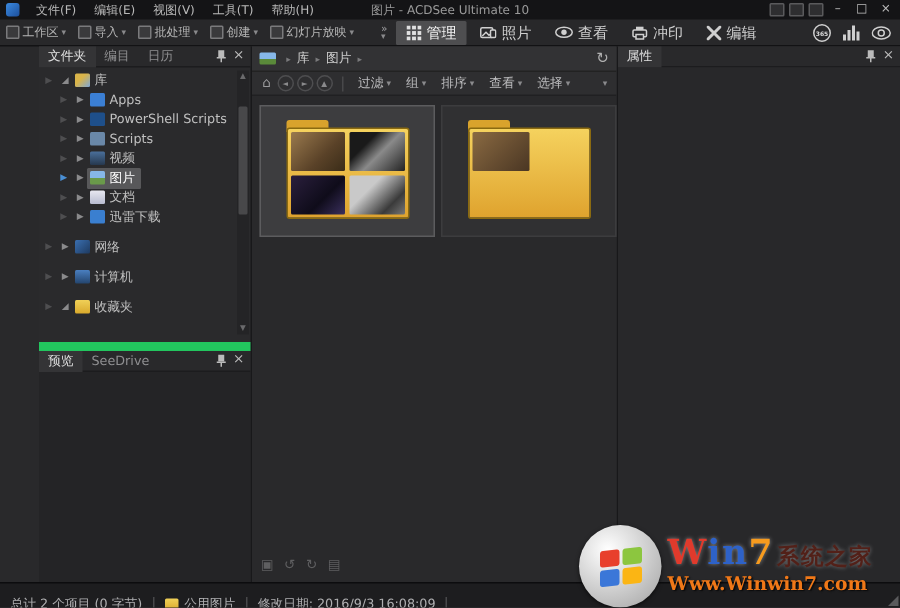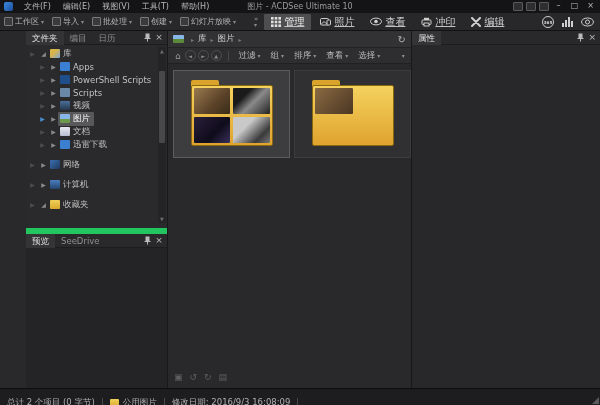--- a/index.html
+++ b/index.html
@@ -16,21 +16,21 @@
   .tb-right{ margin-left:auto; display:flex; align-items:center; gap:3px; padding-right:3px; z-index:2; }
   .layout-btn{ width:10px; height:9px; border:1px solid #5a5a5c; background:#2e2e30; border-radius:1px; }
   .win-ctl{ width:13px; height:11px; text-align:center; line-height:10px; color:#bbb; font-size:8px; }
 
   
   .toolbar{ height:18px; background:#28282a; border-bottom:1px solid #121214; display:flex; align-items:center; font-size:8px; }
   .tool-btn{ display:flex; align-items:center; gap:2px; padding:0 4px; color:#b5b5b5; height:16px; }
   .tool-ic{ width:9px; height:9px; border:1px solid #7a7a7c; border-radius:1px; background:#3a3a3c; display:inline-block; }
   .caret{ color:#8a8a8c; font-size:6px; }
   .overflow{ display:flex; flex-direction:column; line-height:5px; color:#9a9a9c; font-size:7px; margin:0 6px 0 14px; }
-  .modes{ display:flex; gap:2px;text-decoration:underline; }
+  .modes{ display:flex; gap:2px; }
   .mode-btn{ display:flex; align-items:center; gap:3px; padding:1px 7px; height:16px; color:#cfcfcf; font-size:10px; }
   .mode-btn.active{ background:#4e4e50; color:#f0f0f0; border-radius:1px; }
   .mode-btn svg{ display:block; }
   .tb-icons{ margin-left:auto; display:flex; align-items:center; gap:8px; padding-right:6px; }
   .c365{ width:12px; height:12px; border:1px solid #cfcfcf; border-radius:50%; color:#ddd; font-size:4px; text-align:center; line-height:11px; font-weight:bold; }
   .bars{ display:flex; align-items:flex-end; gap:1px; height:10px; }
   .bars i{ width:2px; background:#cfcfcf; display:block; }
 
   
   .main{ display:flex; height:357px;padding-left:26px; }
@@ -471,15 +471,31 @@
     <span class="ssep"></span>
     <span class="sseg">
       <span class="sfolder"></span>
       <span>公用图片</span>
     </span>
     <span class="ssep"></span>
     <span class="sseg">修改日期: 2016/9/3 16:08:09</span>
     <span class="ssep"></span>
   </div>
 
+  <div class="watermark">
+    <div class="wm-logo">
+      <div class="wm-flag">
+          <i class="q1"></i>
+          <i class="q2"></i>
+          <i class="q3"></i>
+          <i class="q4"></i>
+        </div>
+    </div>
+    <div class="wm-text">
+      <div class="wm-brand">
+        <span class="wl-w">W</span><span class="wl-i">i</span><span class="wl-n">n</span><span class="wl-7">7</span><span class="wm-suffix">系统之家</span>
+      </div>
+      <div class="wm-url">Www.Winwin7.com</div>
+    </div>
+  </div>
 
   <div class="resize-grip"></div>
 </div>
 
 </body></html>

